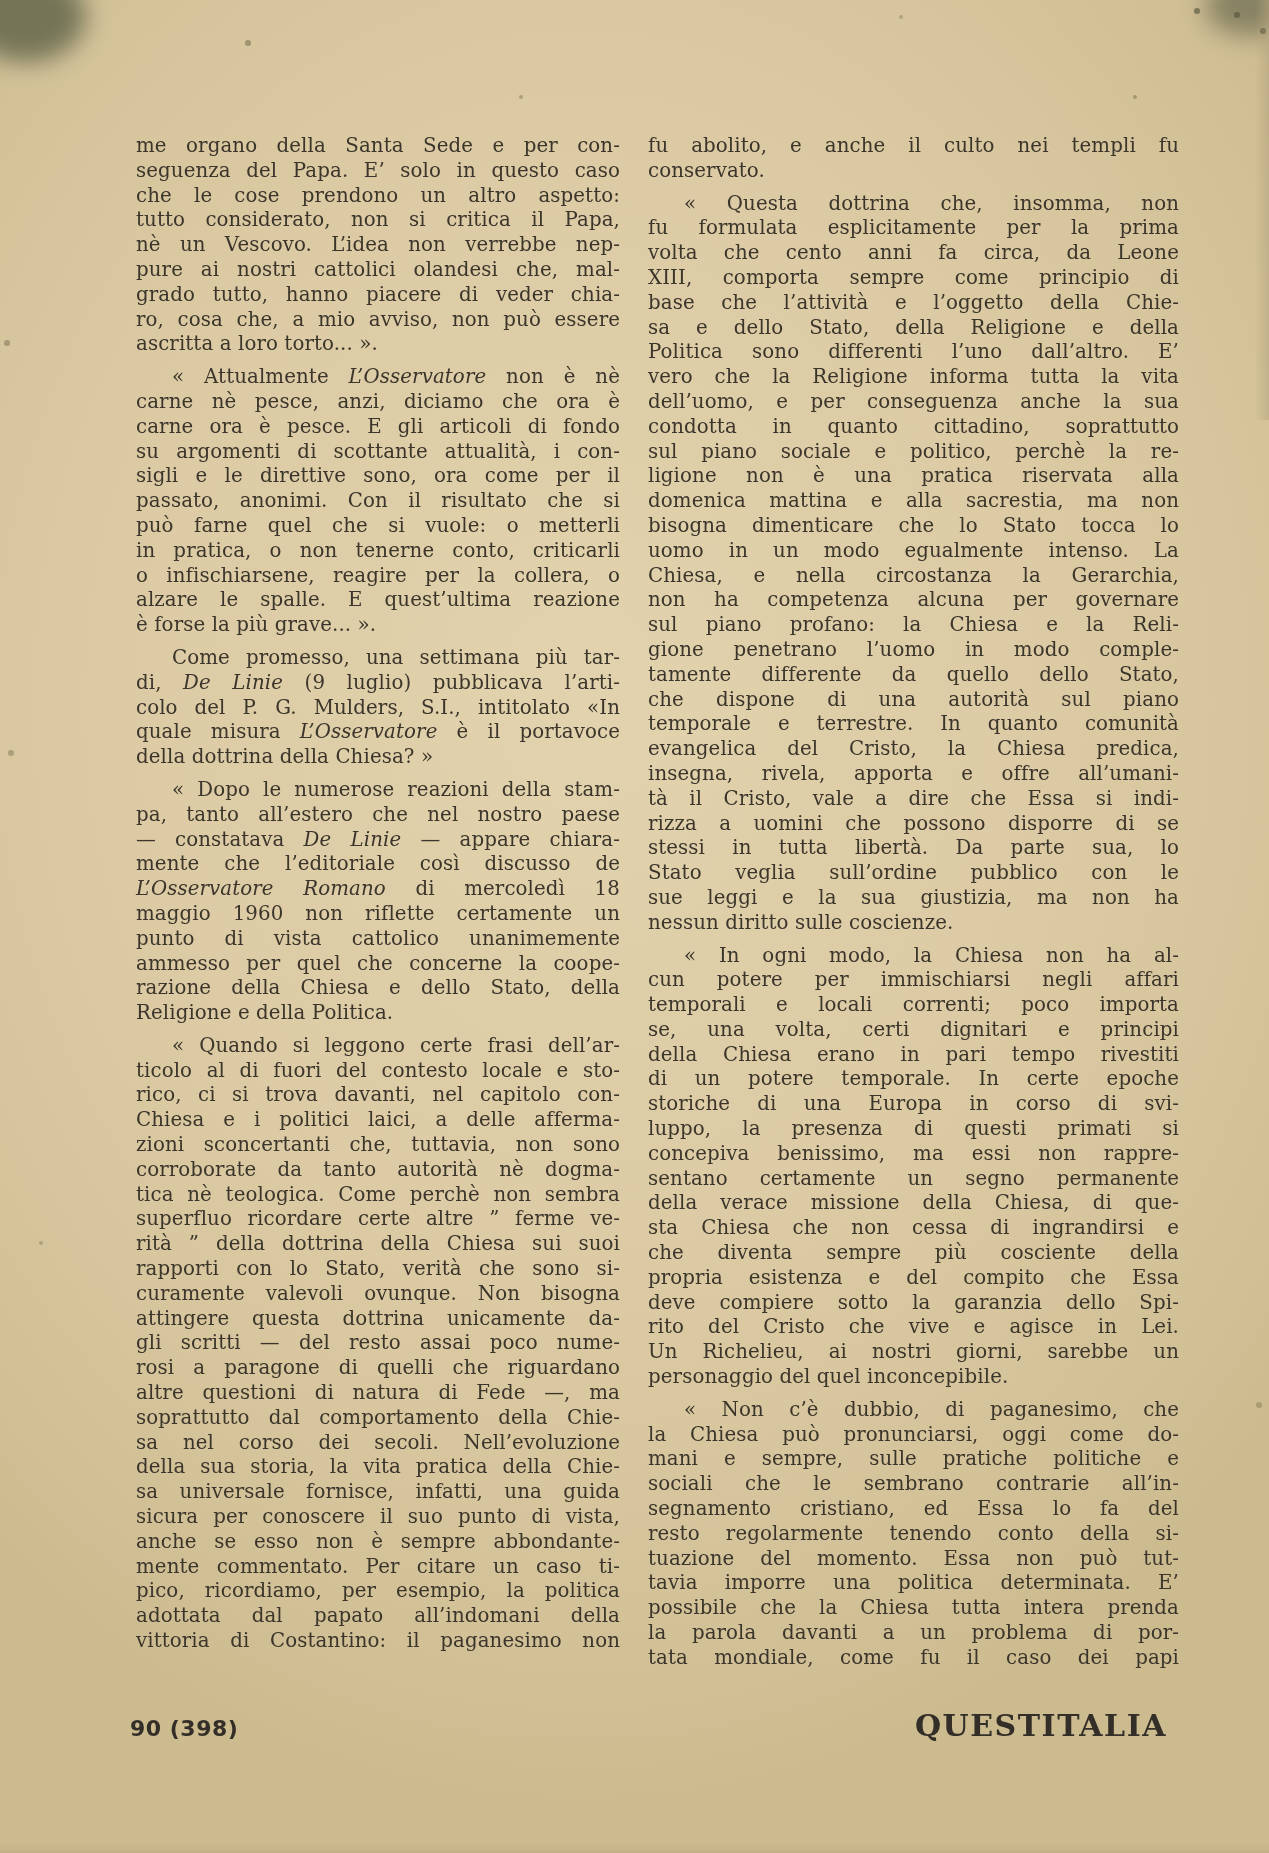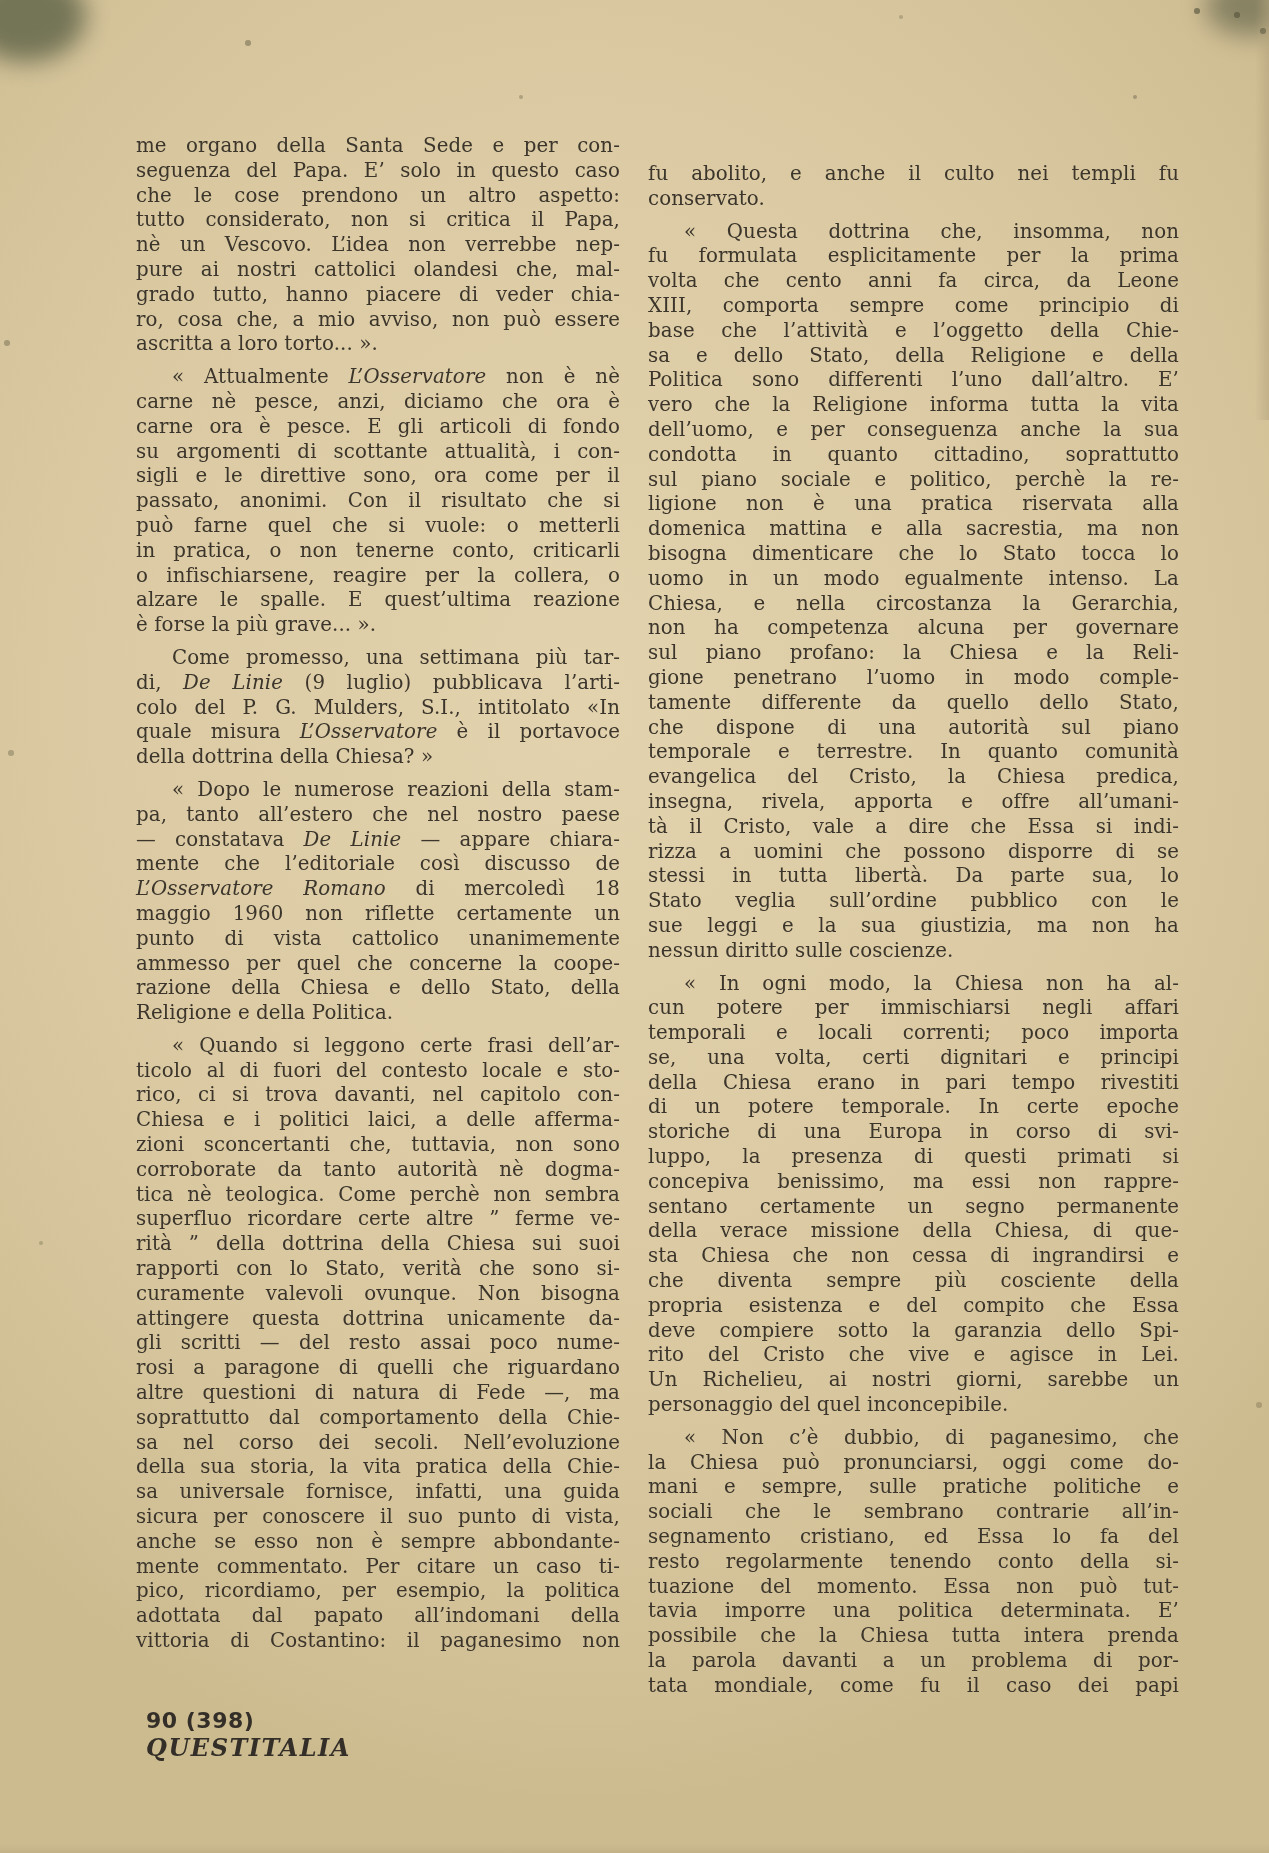--- a/index.html
+++ b/index.html
@@ -31,37 +31,37 @@
       1134px 96px 0 1px rgba(90,85,60,.4),
       6px 342px 0 2px rgba(90,85,60,.4),
       10px 752px 0 2px rgba(90,85,60,.35),
       40px 1242px 0 1px rgba(90,85,60,.3),
       900px 16px 0 1px rgba(90,85,60,.3),
       1258px 1404px 0 2px rgba(110,100,70,.35);}
   
   .text{position:absolute;left:136px;top:134px;width:1047px;display:flex;}
   .col{color:#3b352b;}
   .col.left{width:484px;margin-right:28px;}
-  .col.right{width:531px;margin-top:28px;}
+  .col.right{width:531px;}
   .para{margin-top:8px;}
   .para:first-child{margin-top:0;}
   .line{
     font-size:19.8px;line-height:24.8px;letter-spacing:.1px;
     text-align:justify;text-align-last:left;white-space:normal;
   }
   .line.flush{text-align-last:justify;}
   .line.first{text-indent:36px;}
   .line i{font-style:italic;}
   
-  .footer{position:absolute;left:136px;top:1708px;width:1047px;
-    display:flex;justify-content:space-between;align-items:baseline;color:#332f28;flex-direction:column;}
+  .footer{position:absolute;left:120px;top:1708px;width:1047px;
+    display:flex;justify-content:space-between;align-items:baseline;color:#332f28;}
   .footer .pageno{font-family:"DejaVu Sans","Liberation Sans",sans-serif;
     font-weight:bold;font-size:22px;letter-spacing:.5px;margin-left:10px;}
   .footer .journal{font-family:"DejaVu Serif","Liberation Serif",serif;
-    font-weight:bold;font-size:24px;letter-spacing:1.5px;font-style:italic;}
+    font-weight:bold;font-size:30px;letter-spacing:1.5px;}
 </style>
 </head>
 <body>
 
 <div class="page">
   <div class="blotch tl"></div>
   <div class="blotch tr"></div>
   <div class="edge-right"></div>
   <div class="edge-bottom"></div>
   <div class="specks"></div>

